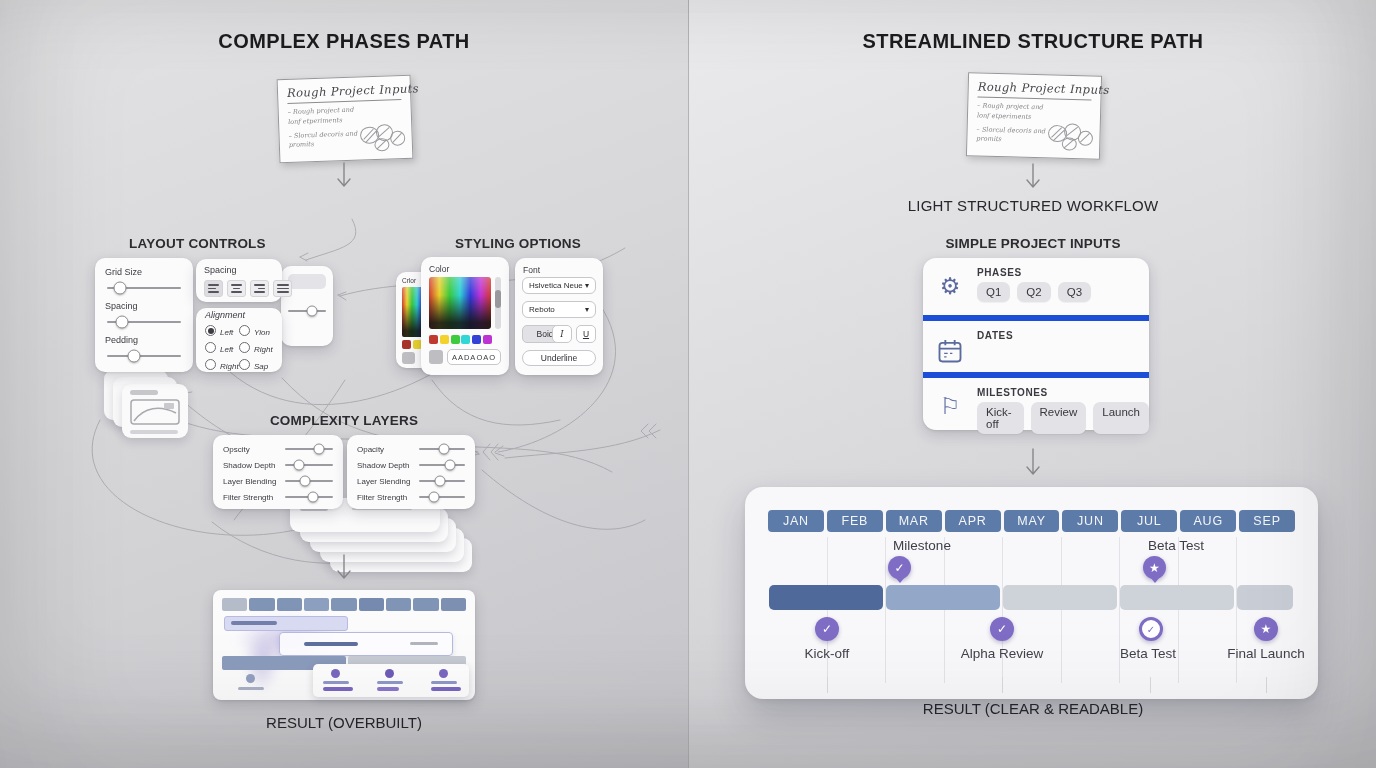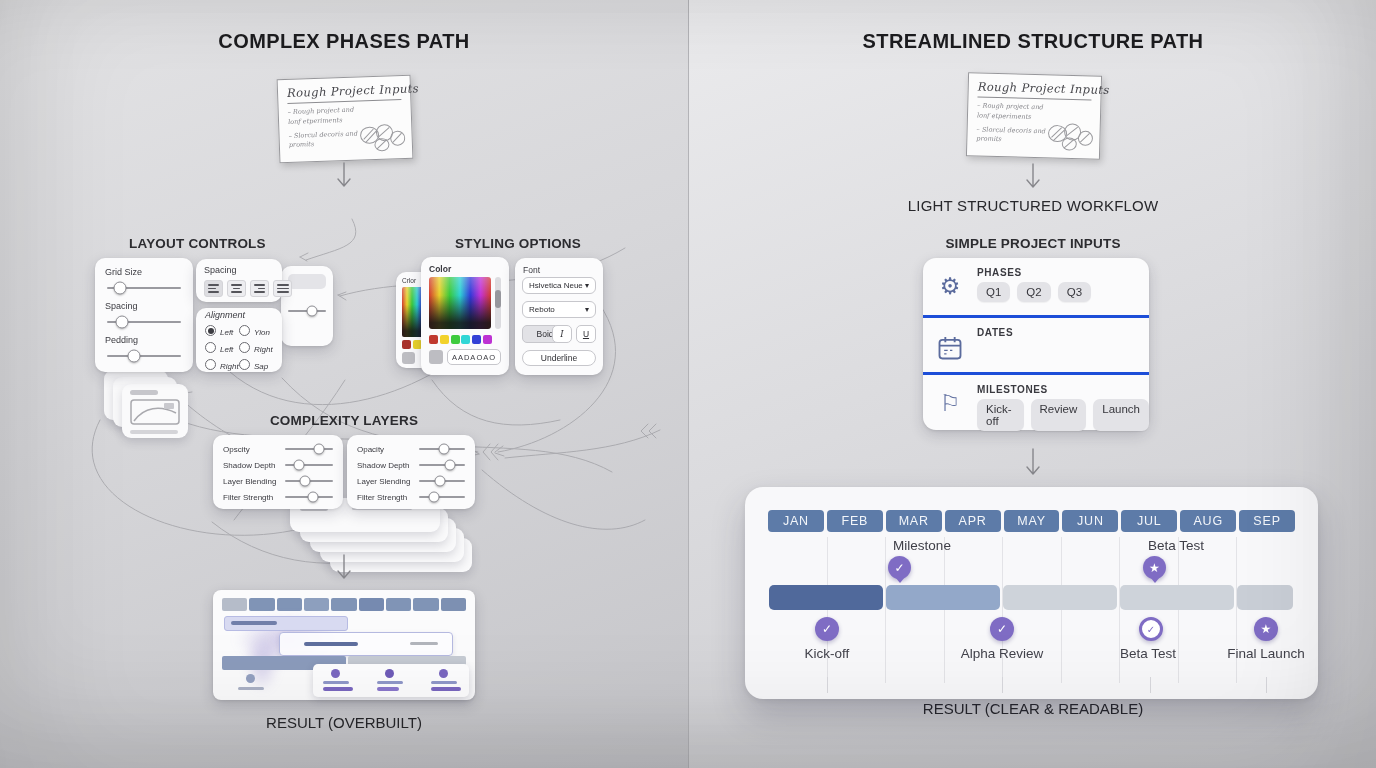--- a/index.html
+++ b/index.html
@@ -60,21 +60,21 @@
   
   .mcellrow{position:absolute;display:flex;gap:2px;}
   .mcell{flex:1;height:13px;border-radius:2px;background:#8094b6;}
   .mcell:nth-child(1){background:#b5bcc9;}
   .mcell:nth-child(4){background:#8d9fbe;}
   .mcell:nth-child(6){background:#768ab0;}
   .mcell:nth-child(9){background:#7d90b2;}
   .smudge{position:absolute;border-radius:50%;filter:blur(5px);pointer-events:none;}
   
   .inrow{position:absolute;left:0;width:226px;height:57px;}
-  .inrow + .inrow{border-top:3px solid #1d4ed8;}
+  .inrow + .inrow{border-top:6px solid #1d4ed8;}
   .inicon{position:absolute;left:13px;top:14px;width:28px;height:28px;color:#5b6b9d;font-size:23px;line-height:28px;text-align:center;}
   .inlabel{position:absolute;left:54px;top:9px;font-size:10px;font-weight:600;color:#3a3a40;letter-spacing:.6px;}
   .chips{position:absolute;left:54px;top:24px;display:flex;gap:7px;}
   .chip{background:#e3e3e7;border-radius:7px;padding:4px 9px;font-size:11.5px;color:#37373d;box-shadow:0 1px 1px rgba(0,0,0,.05);}
   
   .gantt{position:absolute;left:745px;top:487px;width:573px;height:212px;background:#f8f8fa;border-radius:18px;
     box-shadow:0 16px 34px rgba(35,35,65,.22),0 2px 6px rgba(0,0,0,.08);}
   .months{position:absolute;left:23px;top:23px;width:527px;display:flex;gap:3px;}
   .month{flex:1;height:22px;background:#5d7ba8;border-radius:4px;color:#f3f6fa;font-size:12.5px;
     letter-spacing:.8px;display:flex;align-items:center;justify-content:center;}
@@ -225,21 +225,21 @@
       <div style="font-size:6.5px;color:#3a3a40;">Crlor</div>
       <div class="gradient" style="width:30px;height:50px;margin-top:3px;border-radius:2px;"></div>
       <div style="display:flex;gap:2px;margin-top:3px;">
         <span class="swatch" style="background:#a8322c;"></span>
         <span class="swatch" style="background:#e8d12c;"></span>
       </div>
       <div style="width:13px;height:12px;background:#bdbdc2;border-radius:3px;margin-top:3px;"></div>
     </div>
 
     <div class="card" style="left:421px;top:257px;width:88px;height:118px;z-index:2;">
-      <div style="position:absolute;left:8px;top:7px;font-size:8.5px;font-weight:700;color:#3a3a40;">Color</div>
+      <div style="position:absolute;left:8px;top:7px;font-size:8.5px;font-weight:400;color:#3a3a40;">Color</div>
       <div class="gradient" style="position:absolute;left:8px;top:20px;width:62px;height:52px;border-radius:3px;"></div>
       <div style="position:absolute;left:74px;top:20px;width:6px;height:52px;background:#dcdce0;border-radius:3px;">
         <div style="position:absolute;left:0;top:13px;width:6px;height:18px;background:#97979d;border-radius:3px;"></div>
       </div>
       <div style="position:absolute;left:8px;top:78px;display:flex;gap:1.8px;">
         <span class="swatch" style="background:#c0392f;"></span>
         <span class="swatch" style="background:#f2d22b;"></span>
         <span class="swatch" style="background:#3ecb3e;"></span>
         <span class="swatch" style="background:#31d6d6;"></span>
         <span class="swatch" style="background:#3441d6;"></span>

